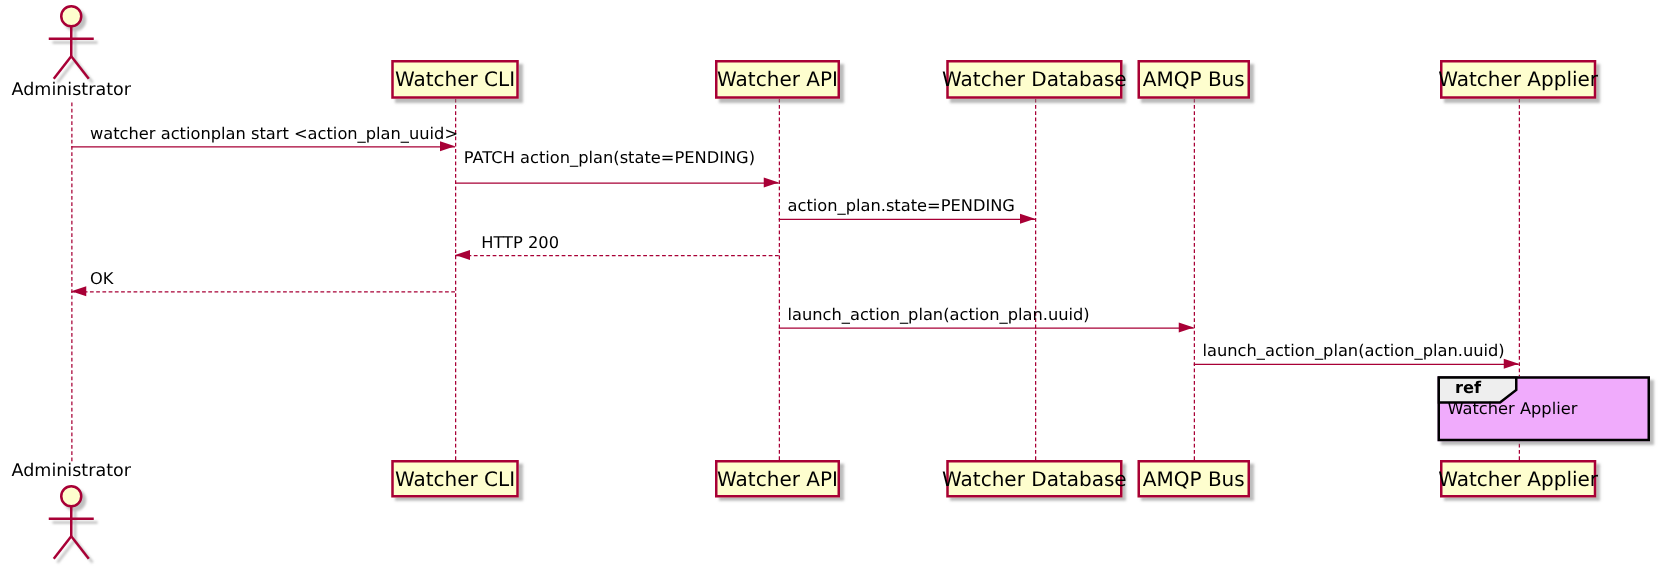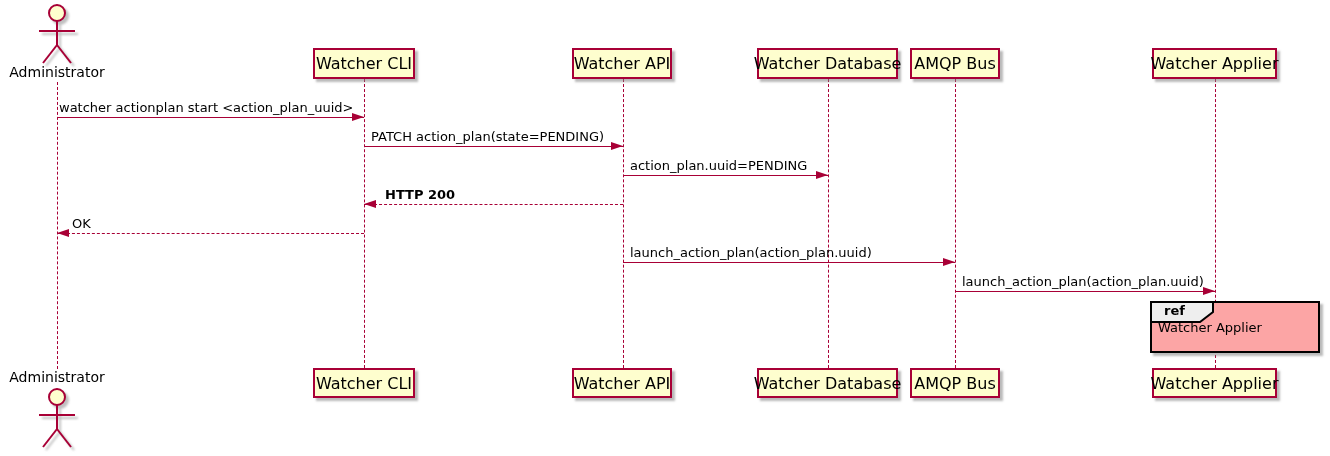--- a/index.html
+++ b/index.html
@@ -72,21 +72,21 @@
   .ah-l {
     position: absolute; width: 0; height: 0;
     border-top: 4px solid transparent;
     border-bottom: 4px solid transparent;
     border-right: 12px solid var(--line, #A80036);
   }
   
   .ref-box {
     position: absolute;
     box-sizing: border-box;
-    background: #fca5a5;
+    background: #f0abfc;
     border: 2px solid var(--ref_border, #000000);
     box-shadow: 3px 3px 2px rgba(130,130,130,0.55);
   }
   .ref-tab { position: absolute; left: -2px; top: -2px; }
   .ref-tab path { fill: var(--ref_header_fill, #EEEEEE); stroke: var(--ref_border, #000000); stroke-width: 2; }
   .ref-keyword {
     position: absolute; left: 12px; top: 0px;
     font-size: 13px; font-weight: bold;
   }
   .ref-body {
@@ -126,39 +126,39 @@
     <span>Watcher Database</span>
   </div>
   <div class="pbox" style="left:910px;  top:48px; width:90px;">
     <span>AMQP Bus</span>
   </div>
   <div class="pbox" style="left:1152px; top:48px; width:125px;">
     <span>Watcher Applier</span>
   </div>
 
   <div class="msg">
-    <div class="msg-label" style="left:59px; top:100px;">watcher actionplan start &lt;action_plan_uuid&gt;</div>
+    <div class="msg-label" style="left:72px; top:100px;">watcher actionplan start &lt;action_plan_uuid&gt;</div>
     <div class="msg-line" style="left:57px; top:117px; width:307px;"></div>
     <div class="ah-r" style="left:352px; top:113px;"></div>
   </div>
 
   <div class="msg">
-    <div class="msg-label" style="left:371px; top:129px;">PATCH action_plan(state=PENDING)</div>
+    <div class="msg-label" style="left:371px; top:119px;">PATCH action_plan(state=PENDING)</div>
     <div class="msg-line" style="left:364px; top:146px; width:259px;"></div>
     <div class="ah-r" style="left:611px; top:142px;"></div>
   </div>
 
   <div class="msg">
-    <div class="msg-label" style="left:630px; top:158px;">action_plan.uuid=PENDING</div>
+    <div class="msg-label" style="left:630px; top:158px;">action_plan.state=PENDING</div>
     <div class="msg-line" style="left:623px; top:175px; width:205px;"></div>
     <div class="ah-r" style="left:816px; top:171px;"></div>
   </div>
 
   <div class="msg">
-    <div class="msg-label" style="left:385px; top:187px;font-weight:bold;">HTTP 200</div>
+    <div class="msg-label" style="left:385px; top:187px;">HTTP 200</div>
     <div class="msg-line dashed" style="left:364px; top:204px; width:259px;"></div>
     <div class="ah-l" style="left:364px; top:200px;"></div>
   </div>
 
   <div class="msg">
     <div class="msg-label" style="left:72px; top:216px;">OK</div>
     <div class="msg-line dashed" style="left:57px; top:233px; width:307px;"></div>
     <div class="ah-l" style="left:57px; top:229px;"></div>
   </div>
 

